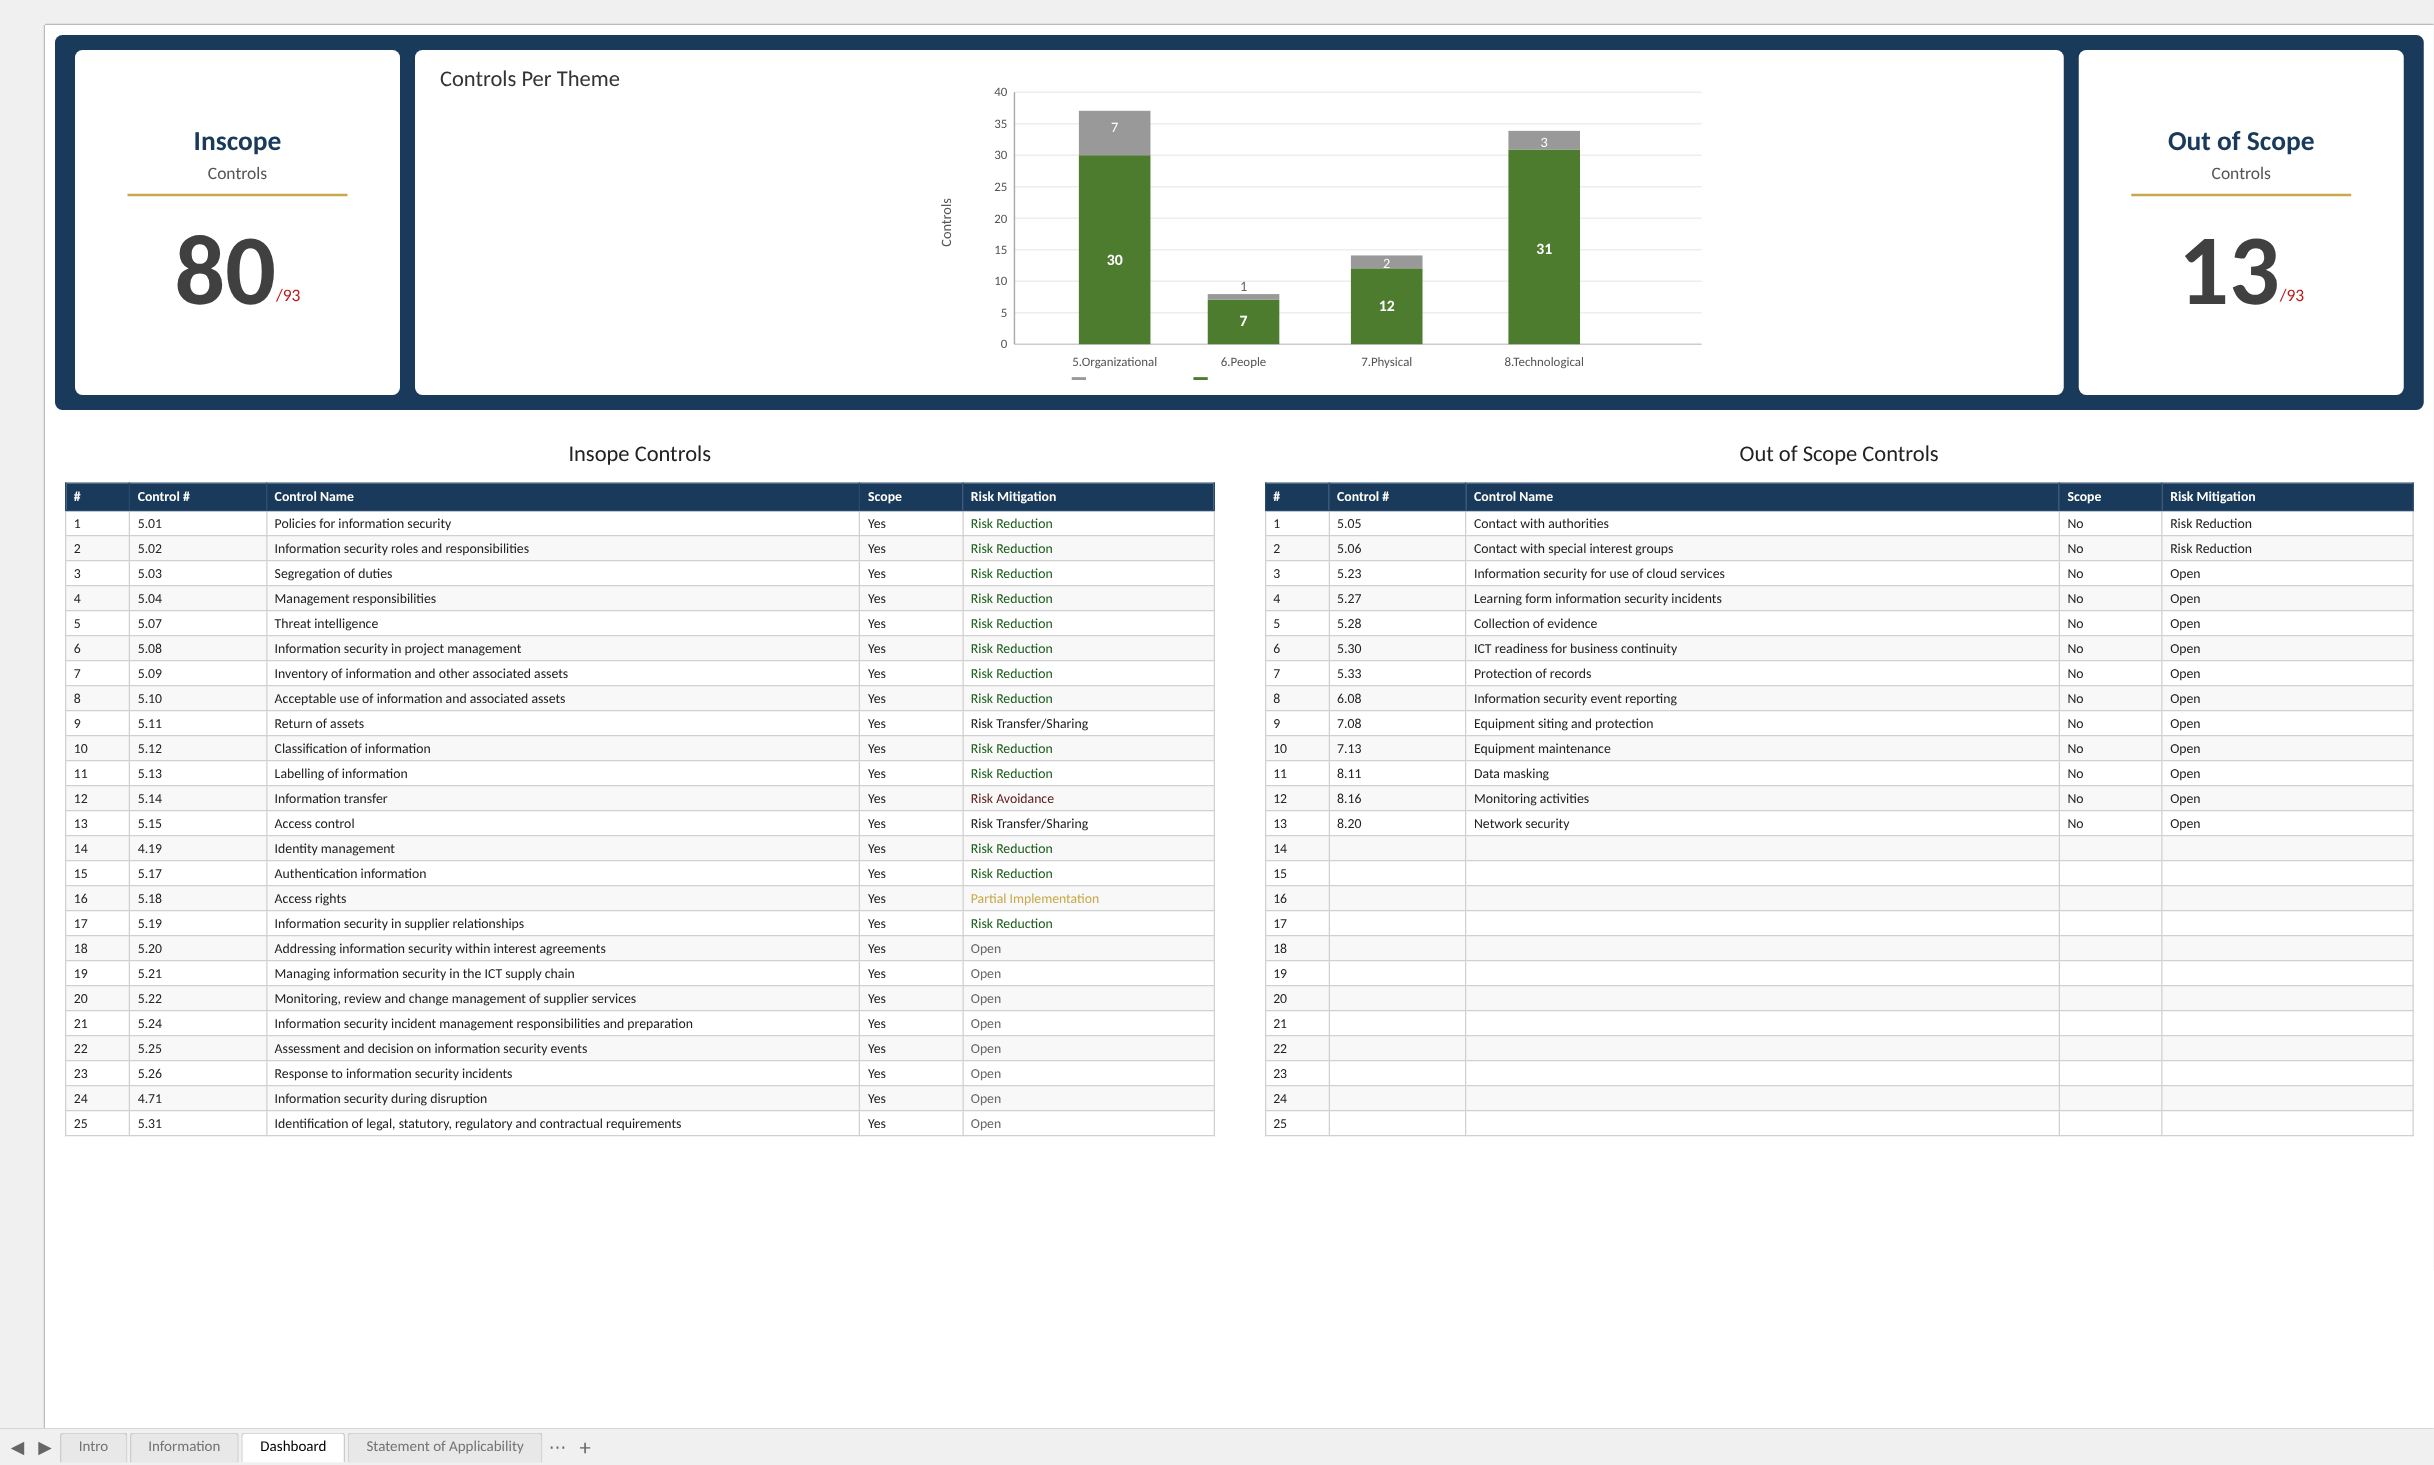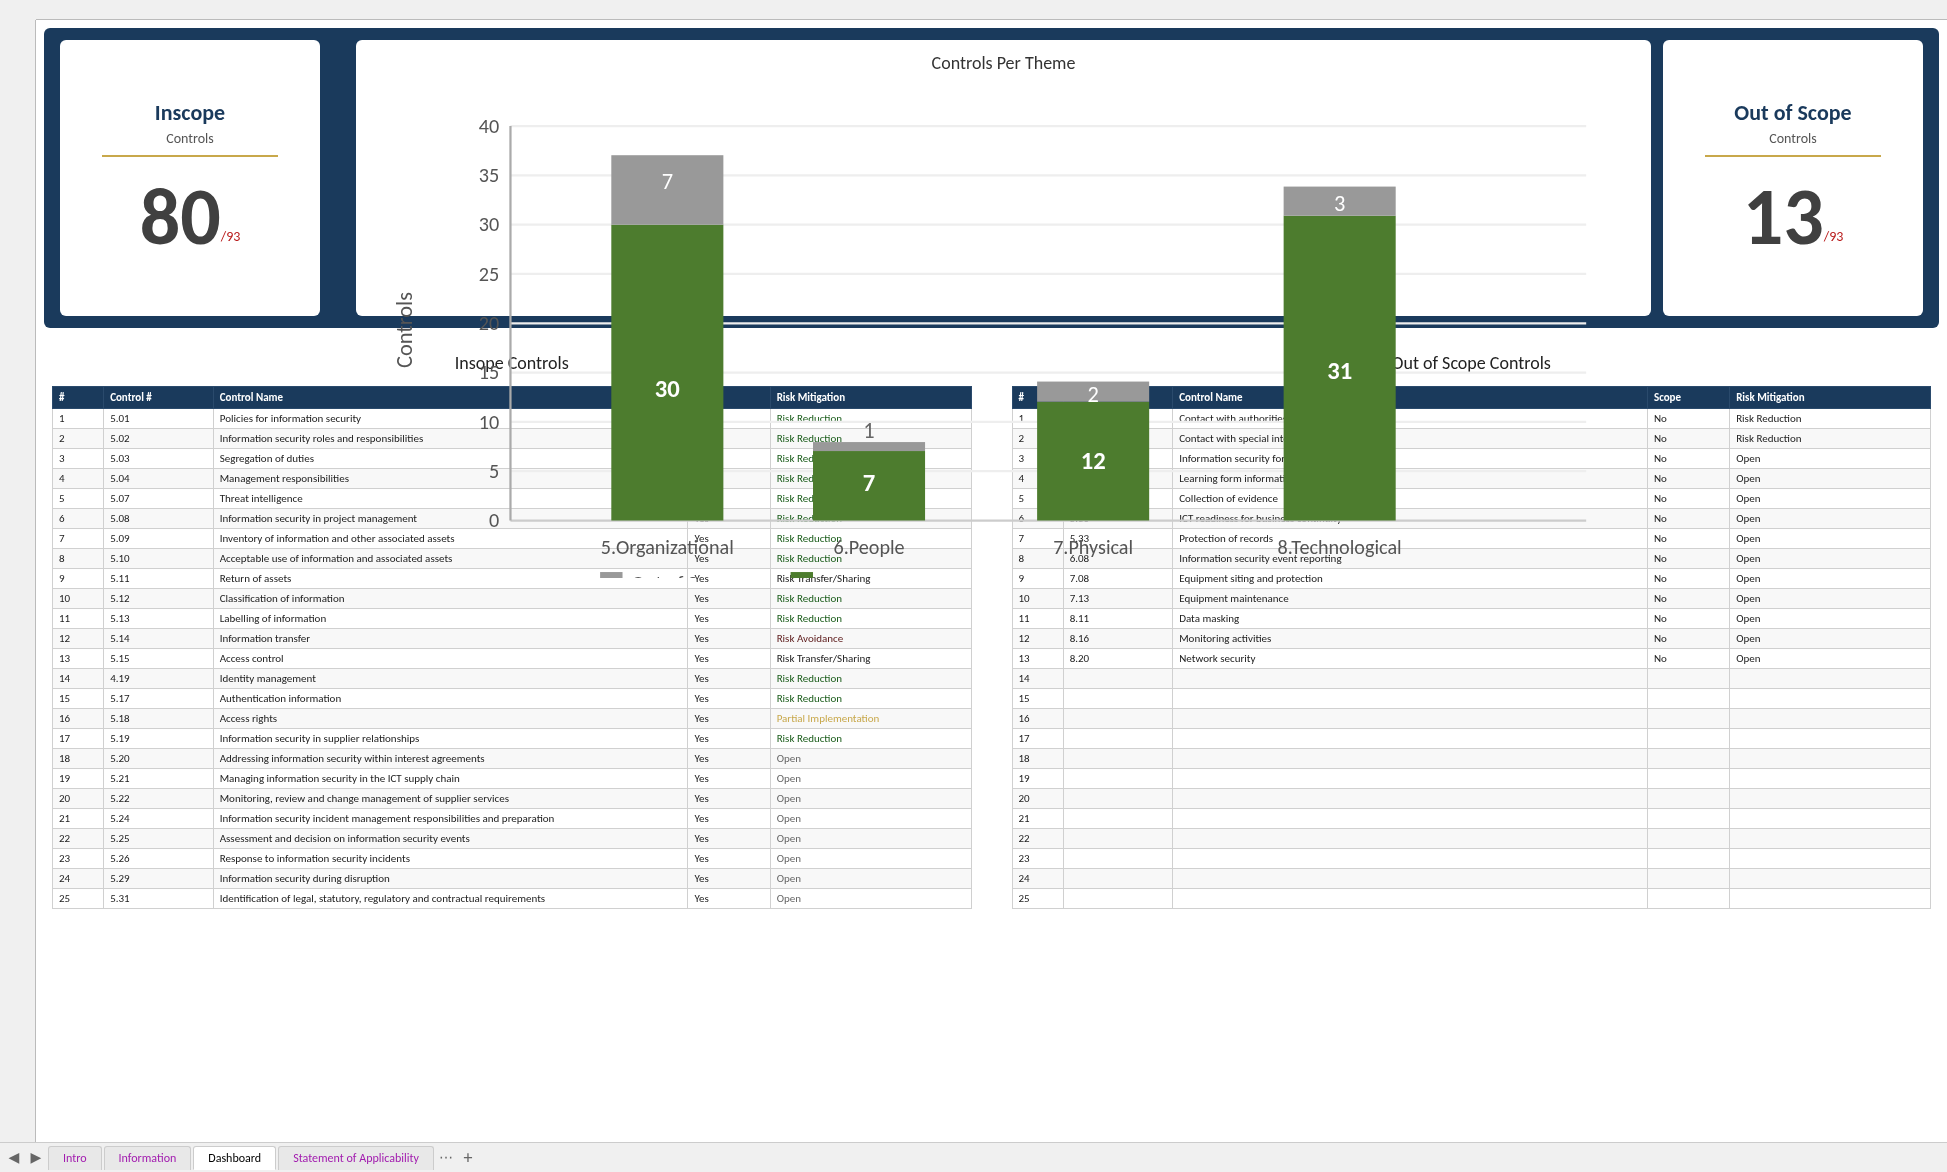--- a/index.html
+++ b/index.html
@@ -119,22 +119,21 @@
       margin-bottom: 12px;
     }
 
     
     .chart-panel {
       background: white;
       border-radius: 6px;
       flex: 1;
       padding: 12px 20px;
       display: flex;
-      flex-direction: column;
-      margin-left: 24px;
+      flex-direction: row;
     }
 
     .chart-title {
       font-size: 18px;
       color: #333;
       text-align: center;
       margin-bottom: 8px;
     }
 
     .chart-area {
@@ -215,21 +214,21 @@
       height: 24px;
       padding: 0 14px;
       border: 1px solid #ccc;
       border-bottom: none;
       background: #e8e8e8;
       font-size: 12px;
       cursor: pointer;
       display: flex;
       align-items: center;
       border-radius: 3px 3px 0 0;
-      color: #a21caf;
+      color: #737373;
     }
 
     .sheet-tab.active {
       background: white;
       border-bottom: 1px solid white;
       color: #000;
       font-weight: 500;
     }
 
     .tab-scroll-btn {
@@ -565,21 +564,21 @@
                   </tr>
                   <tr>
                     <td>23</td>
                     <td>5.26</td>
                     <td>Response to information security incidents</td>
                     <td>Yes</td>
                     <td style="color: rgb(102, 102, 102);">Open</td>
                   </tr>
                   <tr>
                     <td>24</td>
-                    <td>5.29</td>
+                    <td>4.71</td>
                     <td>Information security during disruption</td>
                     <td>Yes</td>
                     <td style="color: rgb(102, 102, 102);">Open</td>
                   </tr>
                   <tr>
                     <td>25</td>
                     <td>5.31</td>
                     <td>Identification of legal, statutory, regulatory and contractual requirements</td>
                     <td>Yes</td>
                     <td style="color: rgb(102, 102, 102);">Open</td>

